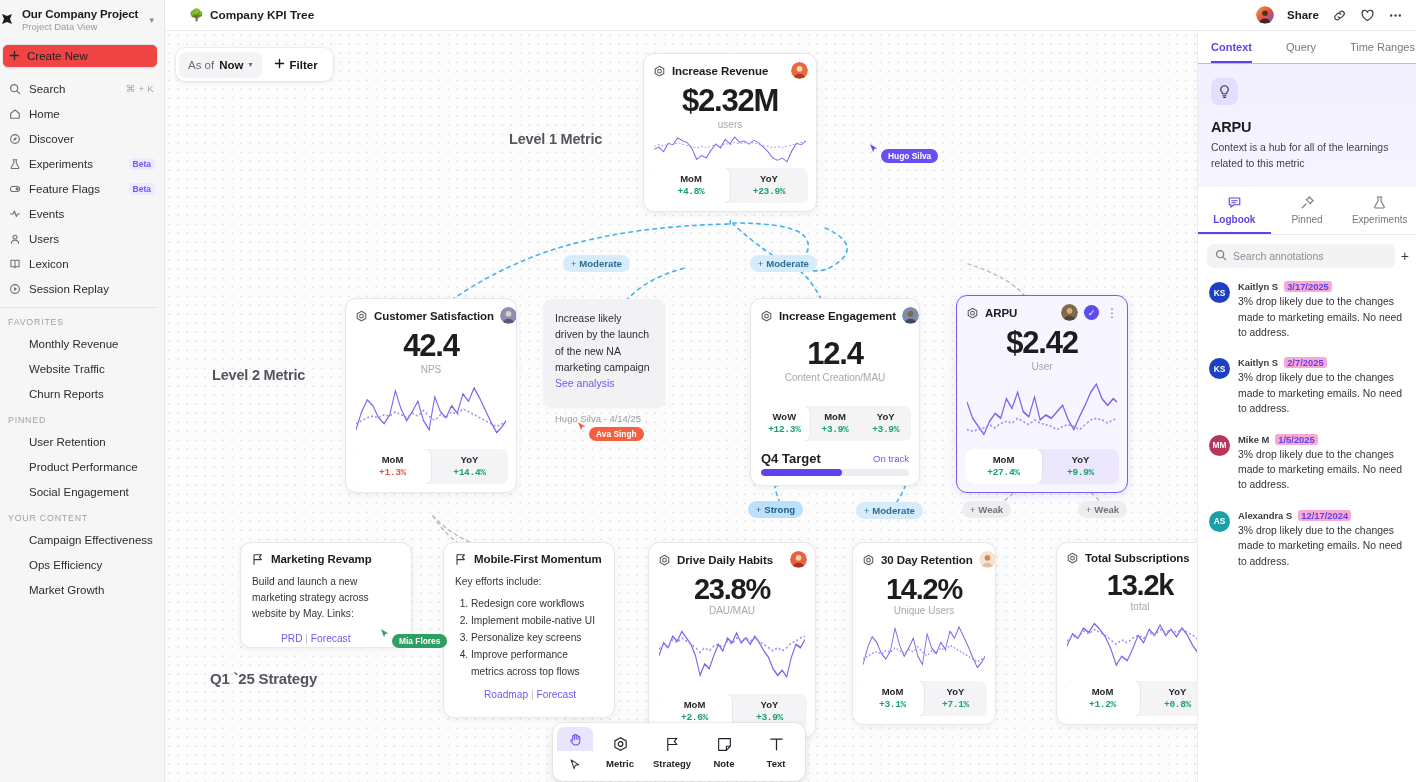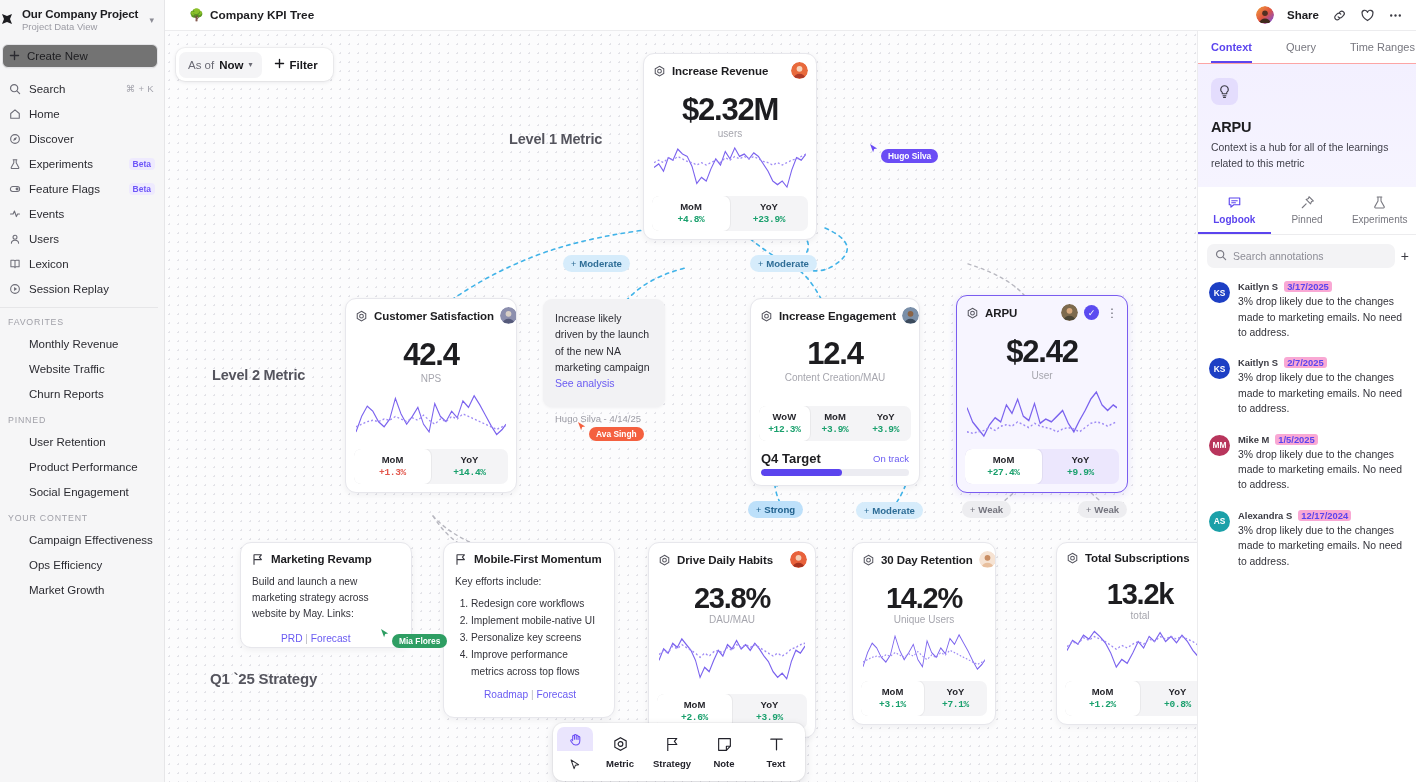--- a/index.html
+++ b/index.html
@@ -19,21 +19,21 @@
   }
   .proj-head { display:flex; align-items:center; gap:6px; padding:8px 8px 6px 6px; }
   .proj-logo { width:18px; height:18px; flex:0 0 18px; position:relative; margin-left:-8px;}
   .proj-logo svg { display:block; }
   .proj-txt { flex:1; min-width:0; overflow:hidden; }
   .proj-name { font-size:11.5px; font-weight:600; color:#1d1d20; letter-spacing:-.1px; white-space:nowrap; }
   .proj-sub { font-size:9.5px; color:#9b9ba3; margin-top:1px; white-space:nowrap; }
   .proj-chev { font-size:9px; color:#8c8c95; padding-right:2px; }
 
   .create-new {
-    margin:6px 6px 8px 2px; height:24px; background:#737373; border:1px solid #e4e4e7;
+    margin:6px 6px 8px 2px; height:24px; background:#ef4444; border:1px solid #e4e4e7;
     border-radius:6px; display:flex; align-items:center; gap:7px; padding-left:6px;
     font-size:11.5px; font-weight:500; box-shadow:0 1px 1px rgba(0,0,0,.03);
   }
   .nav-list { padding:0 6px 0 2px; }
   .nav-item {
     height:25px; display:flex; align-items:center; gap:8px; padding-left:6px;
     border-radius:6px; font-size:11.5px; color:#2b2b31; white-space:nowrap;
   }
   .nav-item .ic { width:13px; height:13px; flex:0 0 13px; display:flex; align-items:center; justify-content:center; color:#6e6e78; }
   .nav-item .lbl { flex:1; }
@@ -88,21 +88,21 @@
   .card.sel {
     border:1.6px solid #7a5cf0; background:#f7f5ff;
     box-shadow:0 2px 8px rgba(90,60,230,.14);
   }
   .card-head { display:flex; align-items:center; gap:6px; padding:8px 8px 0 9px; }
   .hex-ic { width:13px; height:13px; flex:0 0 13px; color:#54545e; }
   .card-title { font-size:11.5px; font-weight:600; letter-spacing:-.1px; flex:1; white-space:nowrap; }
   .card-av { width:17px; height:17px; border-radius:50%; flex:0 0 17px; }
   .verified { width:15px; height:15px; border-radius:50%; background:#5b4bf0; display:flex; align-items:center; justify-content:center; color:#fff; font-size:9px; flex:0 0 15px;}
   .dots-v { color:#6a6a74; font-size:12px; line-height:1; padding:0 1px; letter-spacing:0; }
-  .big-val { text-align:center; font-size:31px; font-weight:800; letter-spacing:-1.2px; margin-top:15px; line-height:1.05; }
+  .big-val { text-align:center; font-size:31px; font-weight:800; letter-spacing:-1.2px; margin-top:6px; line-height:1.05; }
   .big-val.sm { font-size:29px; }
   .unit { text-align:center; font-size:10px; color:#a6a6ae; margin-top:1px; }
   .spark { flex:1; min-height:0; padding:4px 10px 2px; }
   .spark svg { width:100%; height:100%; display:block; }
 
   .stats { display:flex; background:#f4f4f6; margin:0 8px 8px; border-radius:7px; overflow:hidden; }
   .card.sel .stats { background:#ece7fd; }
   .stat { flex:1; padding:5px 2px 6px; text-align:center; }
   .stat.first { background:#fff; border-radius:7px; box-shadow:0 0 0 1px rgba(0,0,0,.045); }
   .stat-k { font-size:9.5px; font-weight:700; color:#26262c; }
@@ -440,21 +440,21 @@
                 <path d="M6 1.6v8.8M1.6 6h8.8" stroke="#17171b" stroke-width="1.5" stroke-linecap="round"></path>
               </svg></span>
           <span>Filter</span>
         </div>
       </div>
 
       <div class="lvl-label" style="left:344px; top:100px;">Level 1 Metric</div>
       <div class="lvl-label" style="left:47px; top:336px;">Level 2 Metric</div>
       <div class="lvl-label" style="left:45px; top:639px; font-size:15px;">Q1 `25 Strategy</div>
 
-      <div class="card" style="left:478px; top:22px; width:174px; height:187px;">
+      <div class="card" style="left:478px; top:22px; width:174px; height:159px;">
         <div class="card-head">
           <span class="hex-ic"><svg width="13" height="13" viewBox="0 0 14 14">
                 <path d="M7 1.4l4.6 2.6v5.2L7 11.8 2.4 9.2V4z" fill="none" stroke="currentColor" stroke-width="1.1"></path>
                 <circle cx="7" cy="6.6" r="2" fill="none" stroke="currentColor" stroke-width="1.1"></circle>
               </svg></span>
           <span class="card-title">Increase Revenue</span>
           <svg class="card-av" viewBox="0 0 20 20">
               <circle cx="10" cy="10" r="10" fill="#e86a3c"></circle>
               <circle cx="10" cy="8" r="3.4" fill="#f7d4bb"></circle>
               <path d="M3 19c.8-3.4 3.5-5.2 7-5.2s6.2 1.8 7 5.2z" fill="#b03b28"></path>

